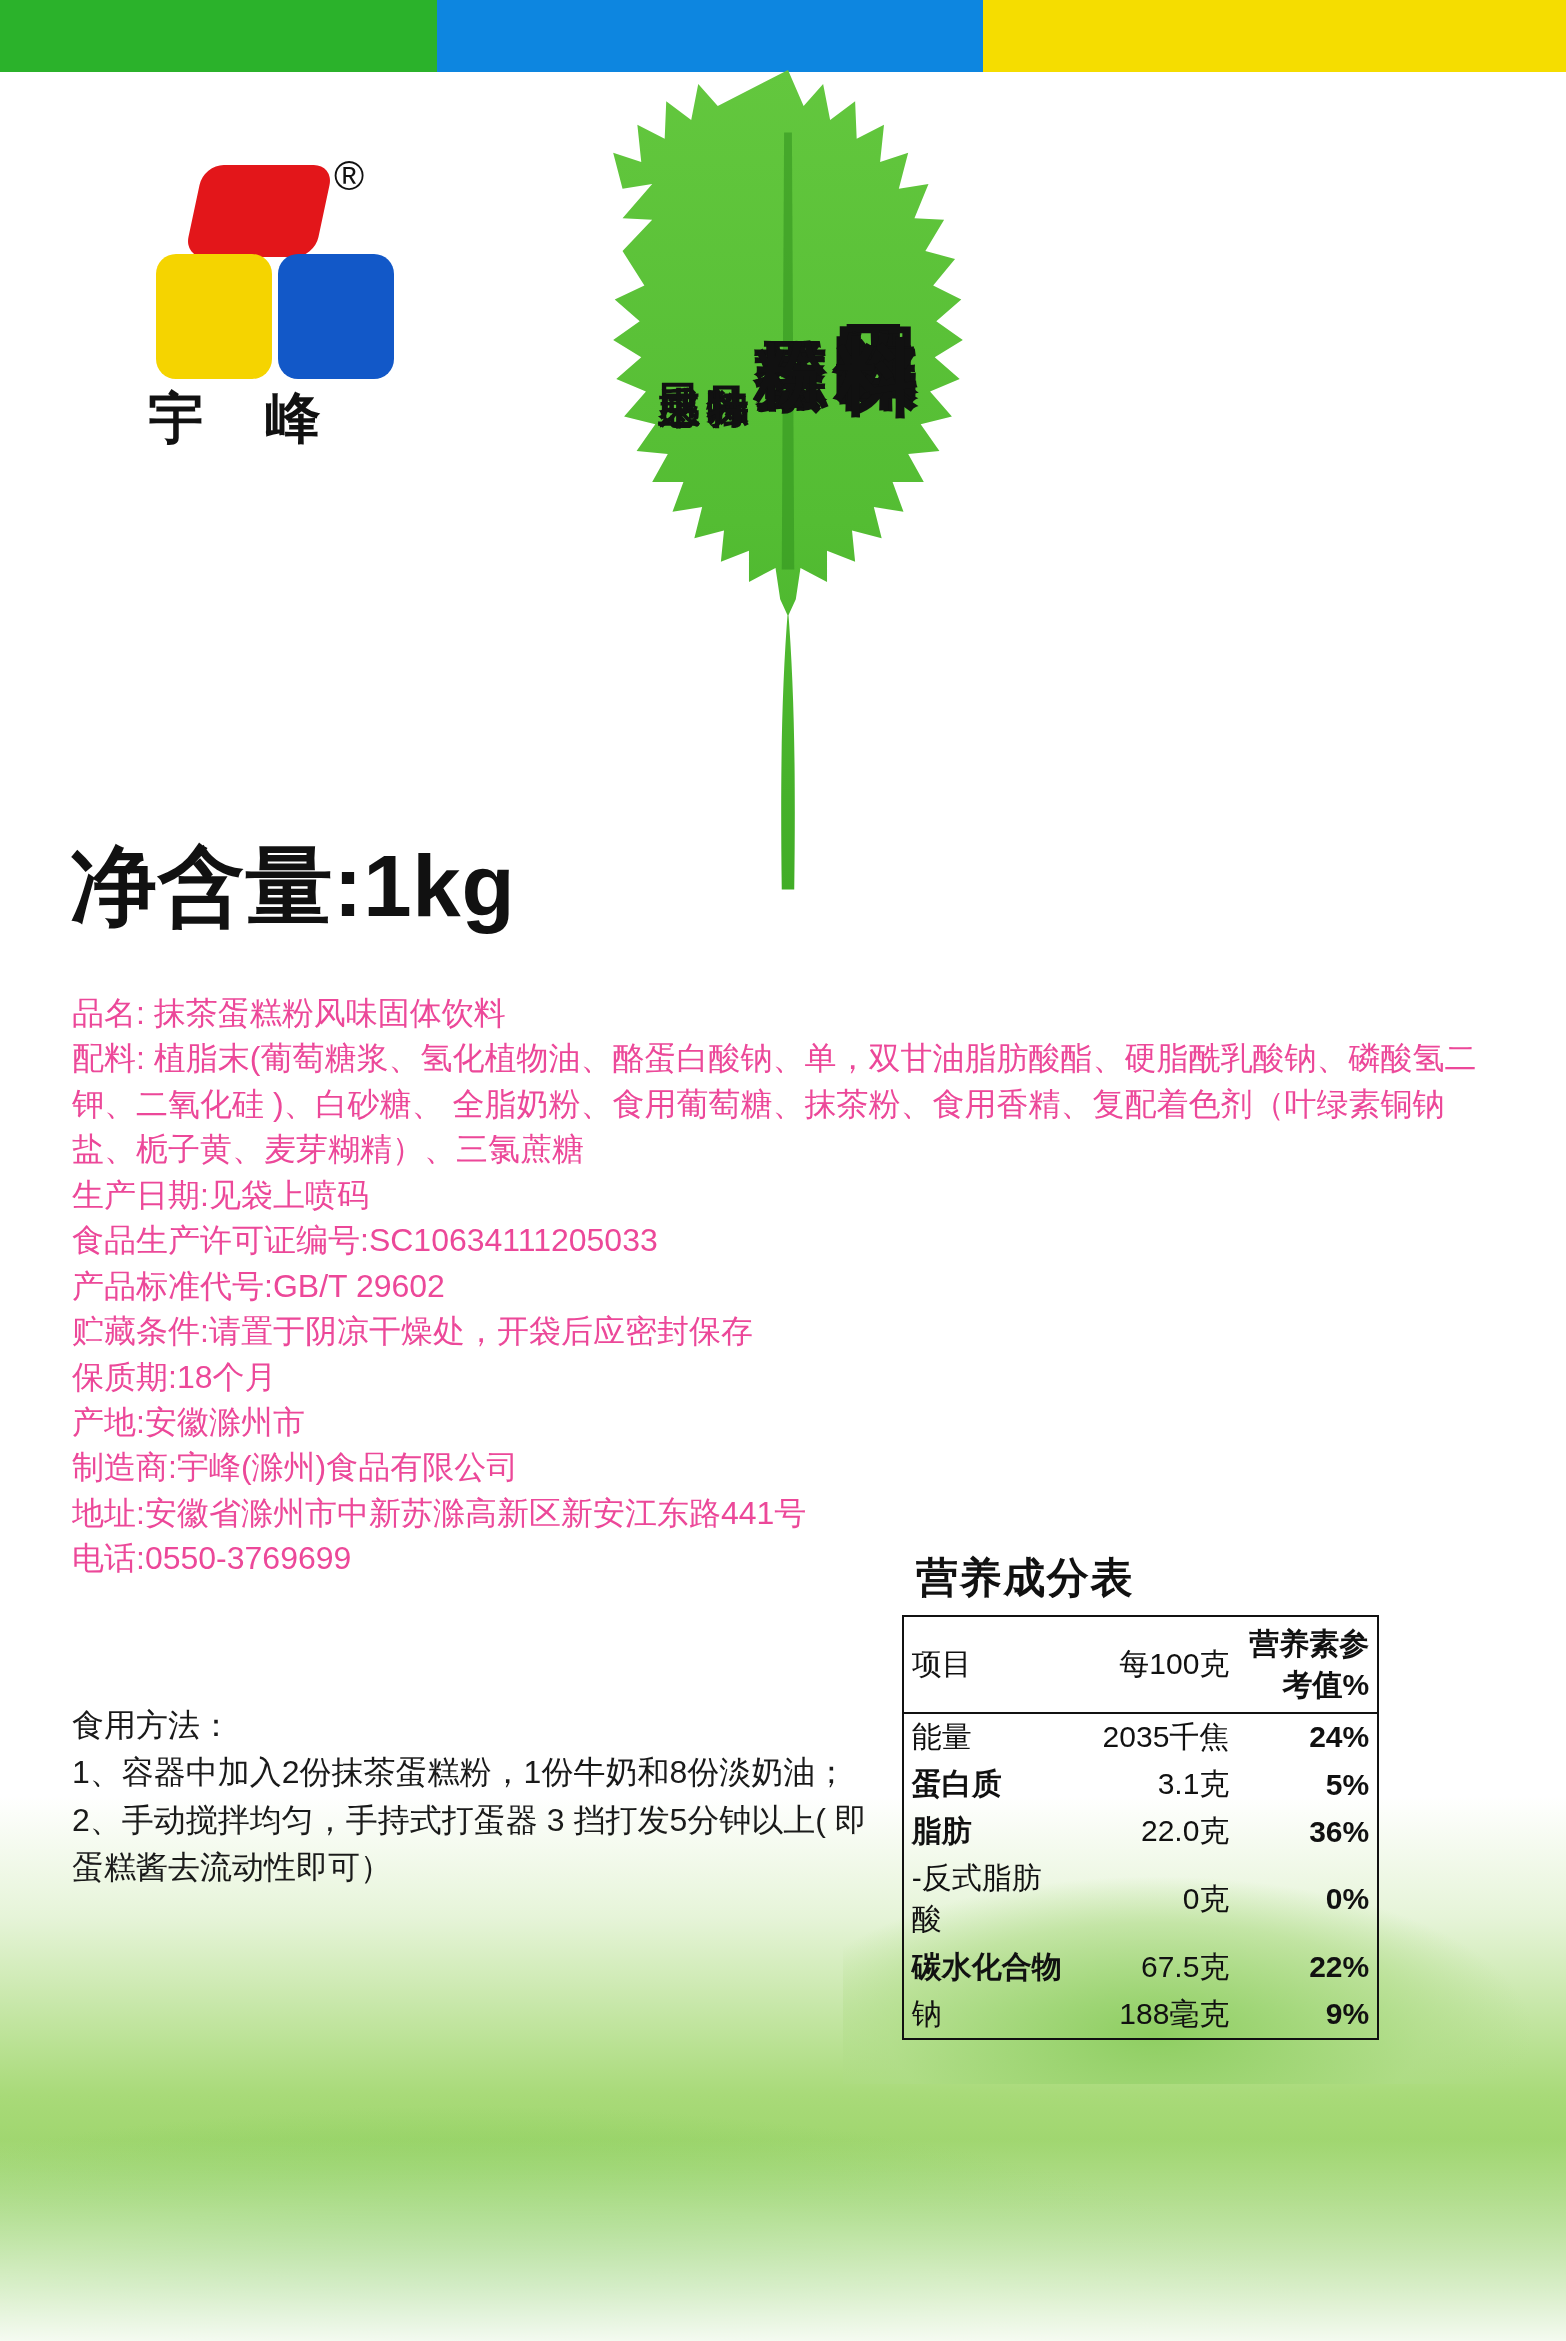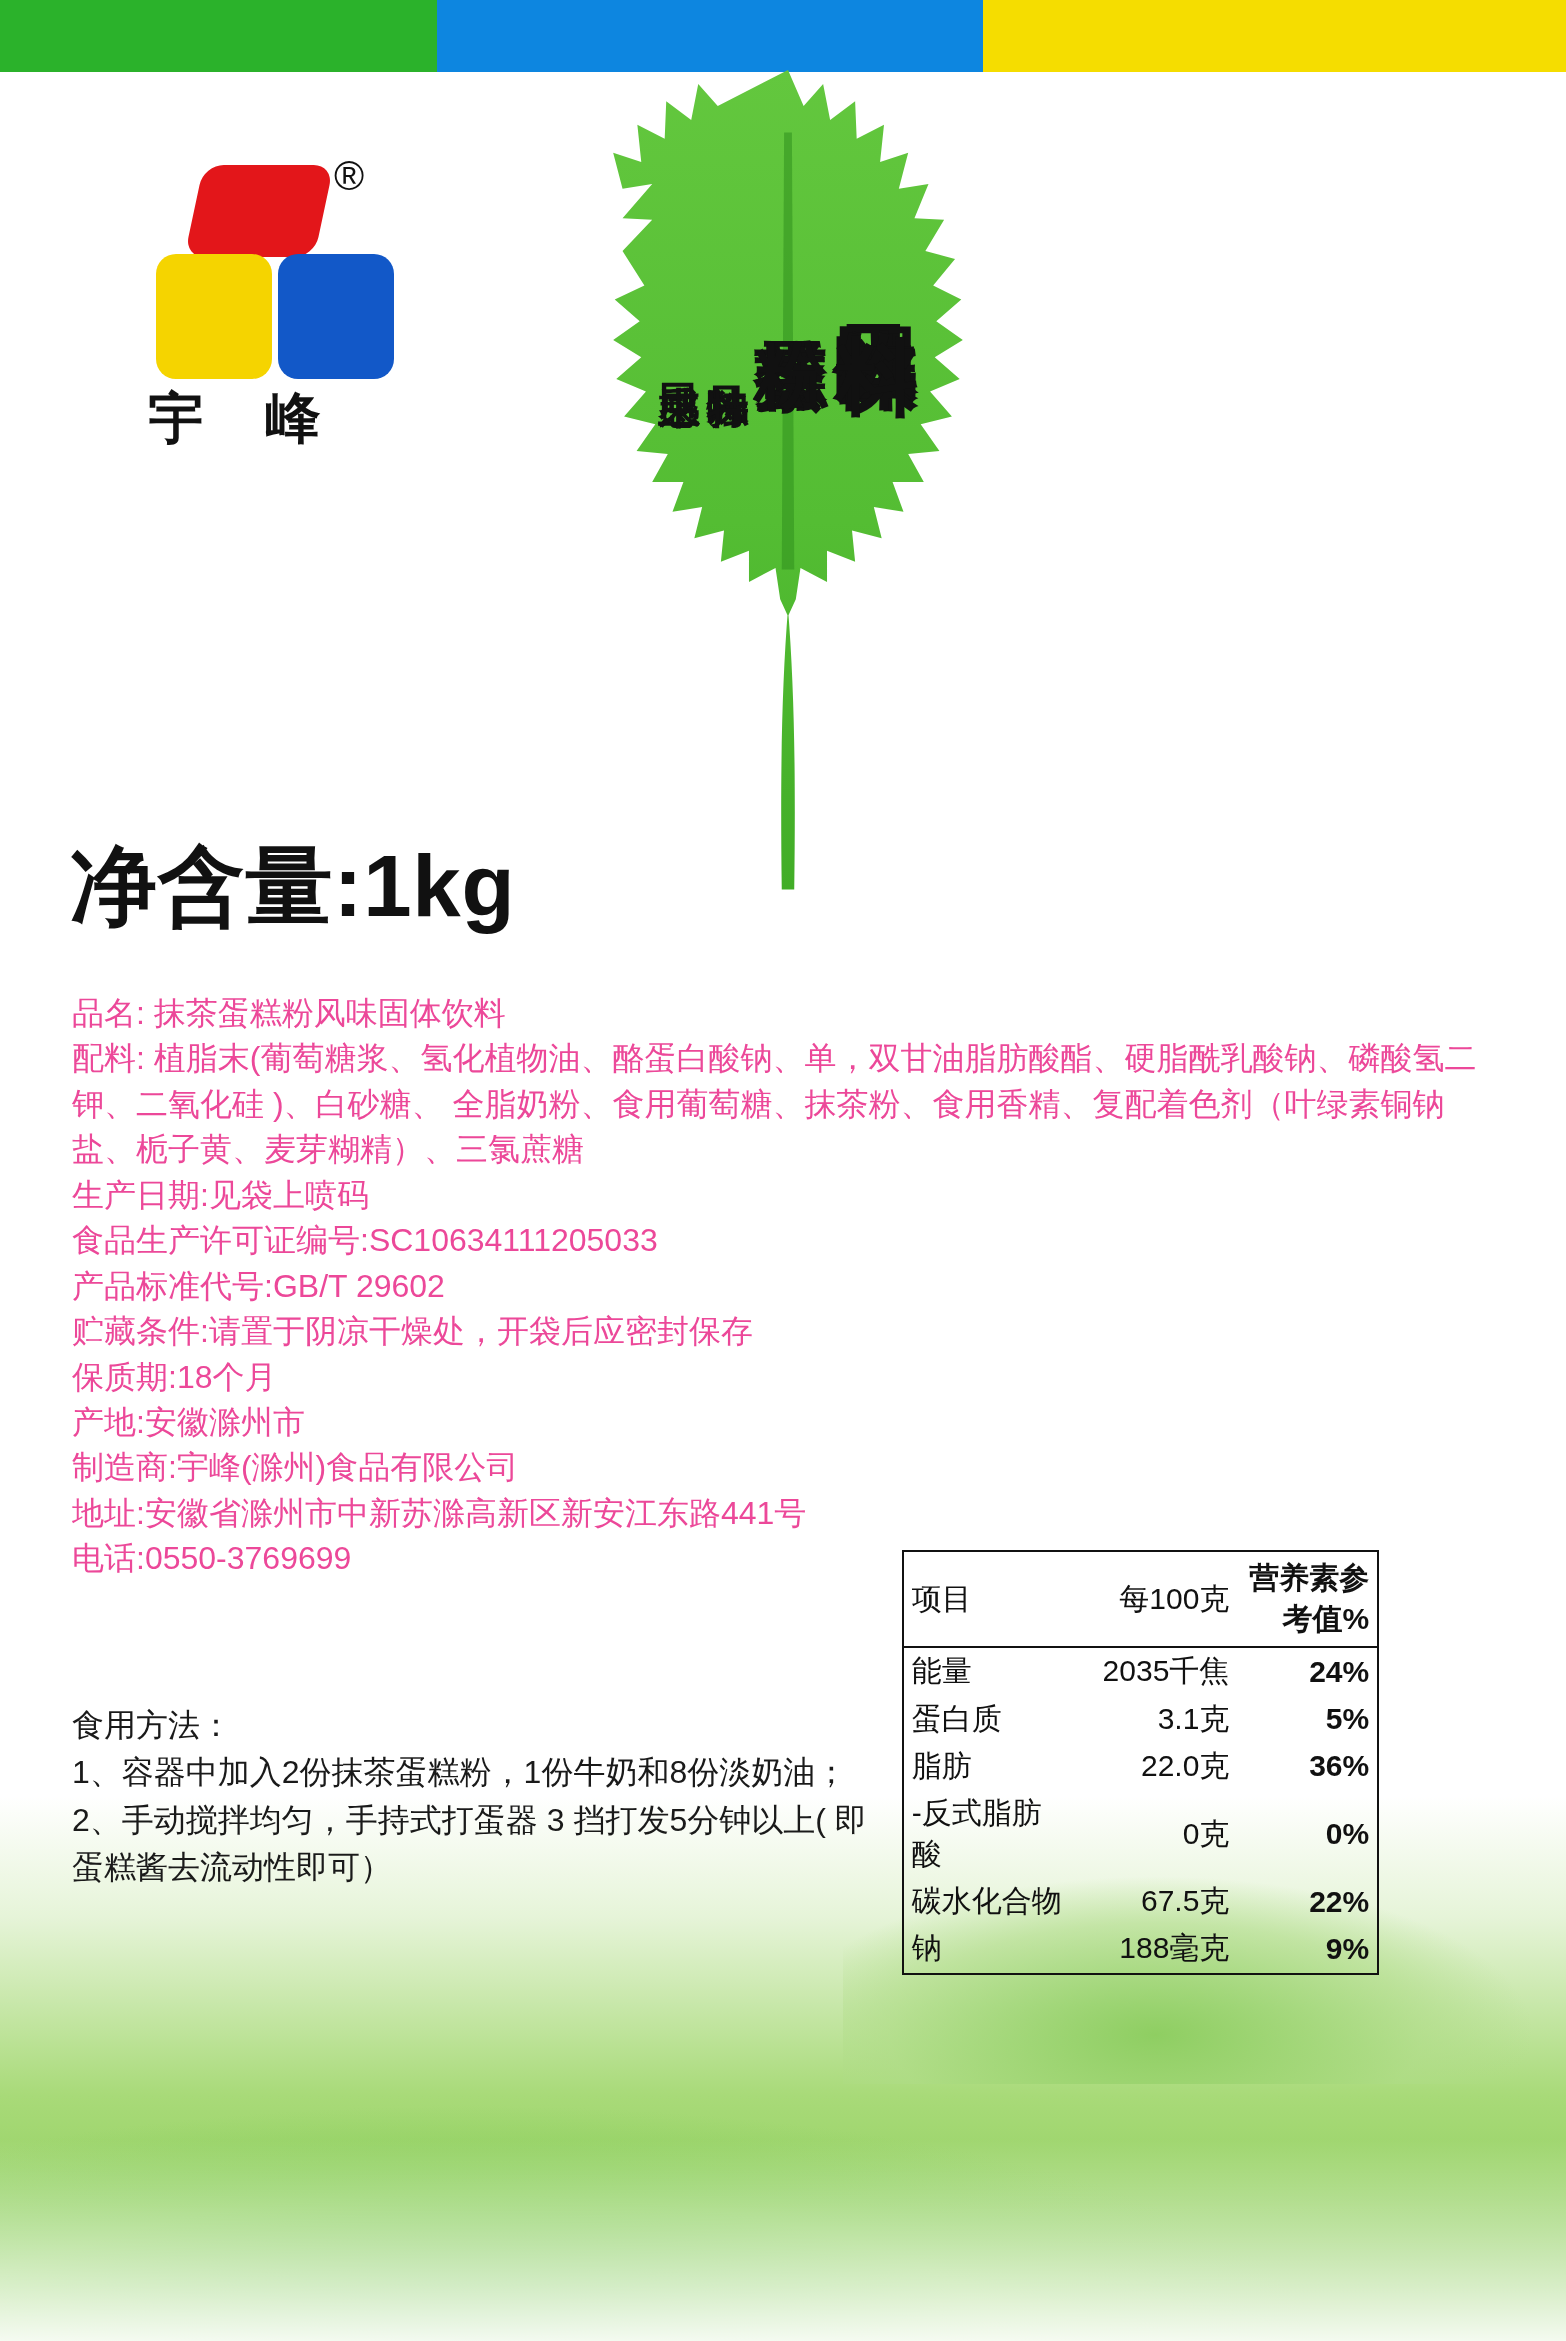--- a/index.html
+++ b/index.html
@@ -216,21 +216,21 @@
     border: none;
   }
   table.nut tr.header td {
     border-bottom: 2.3px solid #111;
     padding-bottom: 6.2px;
     padding-top: 6.2px;
   }
   td.c-item { text-align: left; width: 234px; }
   td.c-per  { text-align: right; width: 195px; padding-right: 23.4px; }
   td.c-nrv  { text-align: right; width: 164px; font-weight: bold; }
-  .bold { font-weight: normal; }
+  .bold { font-weight: bold; }
 
   
   .warning {
     position: absolute;
     left: 0;
     top: 1983px;
     width: 1567px;
     text-align: center;
     font-size: 67px;
     font-weight: bold;
@@ -318,20 +318,21 @@
     <div class="row">电话:0550-3769699</div>
   </div>
 
   <div class="usage">
     <div>食用方法：</div>
     <div>1、容器中加入2份抹茶蛋糕粉，1份牛奶和8份淡奶油；</div>
     <div>2、手动搅拌均匀，手持式打蛋器 3 挡打发5分钟以上( 即蛋糕酱去流动性即可）</div>
   </div>
 
   <div class="nutrition">
+    <h2>营养成分表</h2>
     <table class="nut">
       <tbody>
         <tr class="header">
           <td class="c-item">项目</td>
           <td class="c-per">每100克</td>
           <td class="c-nrv">营养素参考值%</td>
         </tr>
         <tr>
           <td class="c-item">能量</td>
           <td class="c-per">2035千焦</td>

